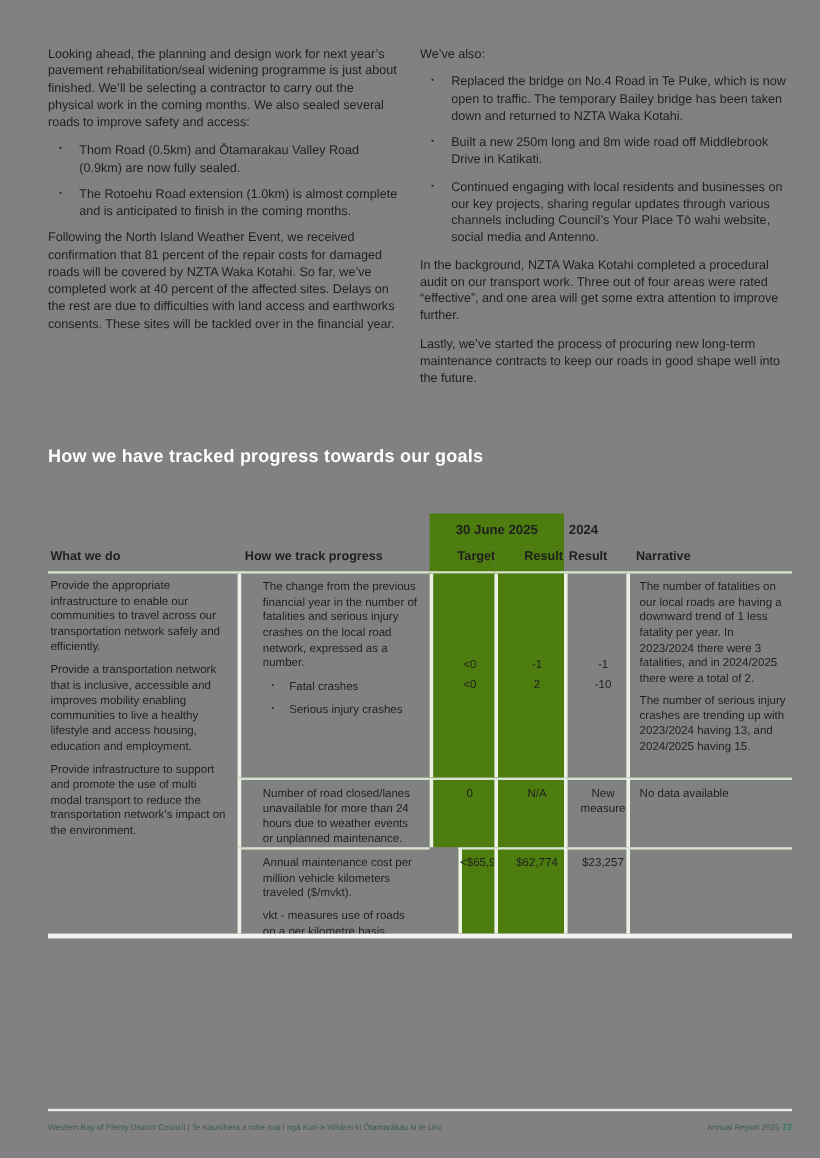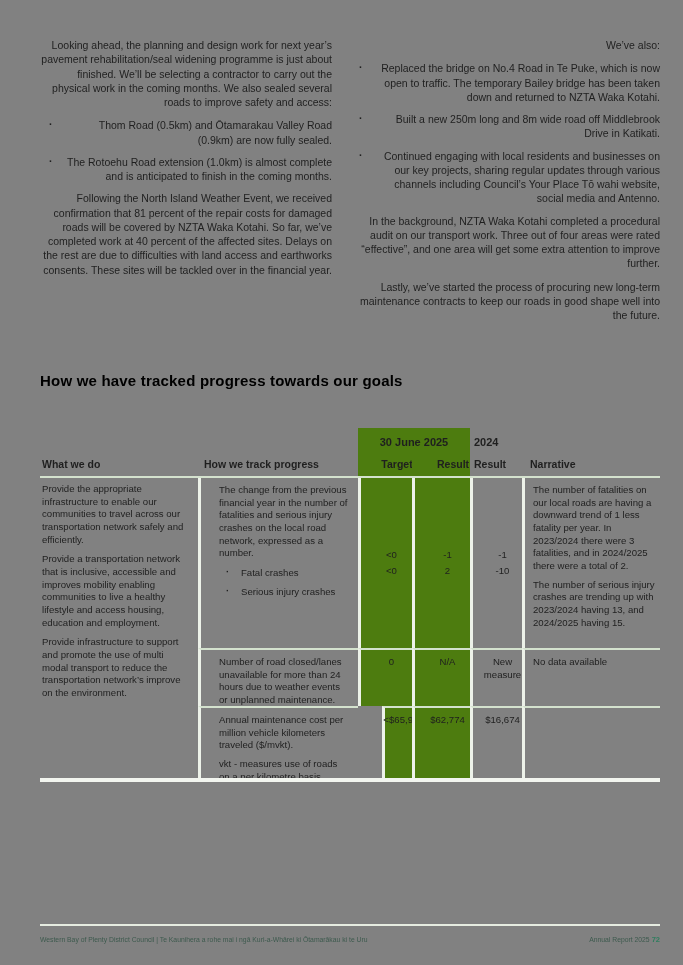--- a/index.html
+++ b/index.html
@@ -10,37 +10,37 @@
     color:#1f1f1f;
     position:relative;
     overflow:hidden;
   }
   .page{position:absolute;inset:0;}
 
   
   .intro{
     position:absolute;left:40px;top:38px;right:23px;
     display:flex;gap:18px;
-    font-size:10.5px;line-height:1.36;text-align:right;
+    font-size:10.5px;line-height:1.36;
   }
   .col-left{width:292px;flex:0 0 292px;}
   .col-right{flex:1;}
   .para{margin:0 0 9px 0;}
   .bullet{position:relative;padding-left:26px;margin:0 0 8px 0;}
   .bullet::before{
     content:"·";
     position:absolute;left:9px;top:-1px;
     font-weight:bold;
   }
 
   
   .section-heading{
     position:absolute;left:40px;top:372px;right:23px;
     font-size:15px;font-weight:bold;
-    color:#000000;
+    color:#ffffff;
     letter-spacing:0.2px;
   }
 
   
   .ptable{
     position:absolute;left:40px;top:428px;
     width:620px;
     display:grid;
     grid-template-columns:158px 160px 54px 58px 52px 138px;
     grid-template-rows:28px 22px 170px 58px 72px;
@@ -145,21 +145,21 @@
     <div class="cell hdr c1">What we do</div>
     <div class="cell hdr c2">How we track progress</div>
     <div class="cell hdr c3 lightbg">Target</div>
     <div class="cell hdr c4 lightbg">Result</div>
     <div class="cell hdr c5">Result</div>
     <div class="cell hdr c6">Narrative</div>
 
     <div class="cell body-cell what-cell">
       <p class="para">Provide the appropriate infrastructure to enable our communities to travel across our transportation network safely and efficiently.</p>
       <p class="para">Provide a transportation network that is inclusive, accessible and improves mobility enabling communities to live a healthy lifestyle and access housing, education and employment.</p>
-      <p class="para">Provide infrastructure to support and promote the use of multi modal transport to reduce the transportation network’s improve on the environment.</p>
+      <p class="para">Provide infrastructure to support and promote the use of multi modal transport to reduce the transportation network’s impact on the environment.</p>
     </div>
 
     <div class="cell body-cell how" style="grid-column:2;grid-row:3;">
       <p class="para">The change from the previous financial year in the number of fatalities and serious injury crashes on the local road network, expressed as a number.</p>
       <div class="bullet">Fatal crashes</div>
       <div class="bullet">Serious injury crashes</div>
     </div>
     <div class="cell body-cell lightbg val vcenter" style="grid-column:3;grid-row:3;">
       <span>&lt;0</span>
       <span>&lt;0</span>
@@ -193,21 +193,21 @@
       <p class="para" style="margin-bottom:0;">Annual maintenance cost per million vehicle kilometers traveled ($/mvkt).</p>
       <p class="para note" style="margin-bottom:0;">vkt - measures use of roads on a per kilometre basis.</p>
     </div>
     <div class="cell body-cell row-sep lightbg val vtop" style="grid-column:3;grid-row:5;margin-left:24px;">
       <span>&lt;$65,959</span>
     </div>
     <div class="cell body-cell row-sep lightbg val vtop" style="grid-column:4;grid-row:5;">
       <span>$62,774</span>
     </div>
     <div class="cell body-cell row-sep val vtop" style="grid-column:5;grid-row:5;">
-      <span>$16,674</span>
+      <span>$23,257</span>
     </div>
     <div class="cell body-cell row-sep narr" style="grid-column:6;grid-row:5;"></div>
   </div>
 
   <div class="table-bottom-line"></div>
 
   <div class="footer">
     <span>Western Bay of Plenty District Council | Te Kaunihera a rohe mai i ngā Kuri-a-Whārei ki Ōtamarākau ki te Uru</span>
     <span class="footer-right">
       <span>Annual Report 2025</span>

